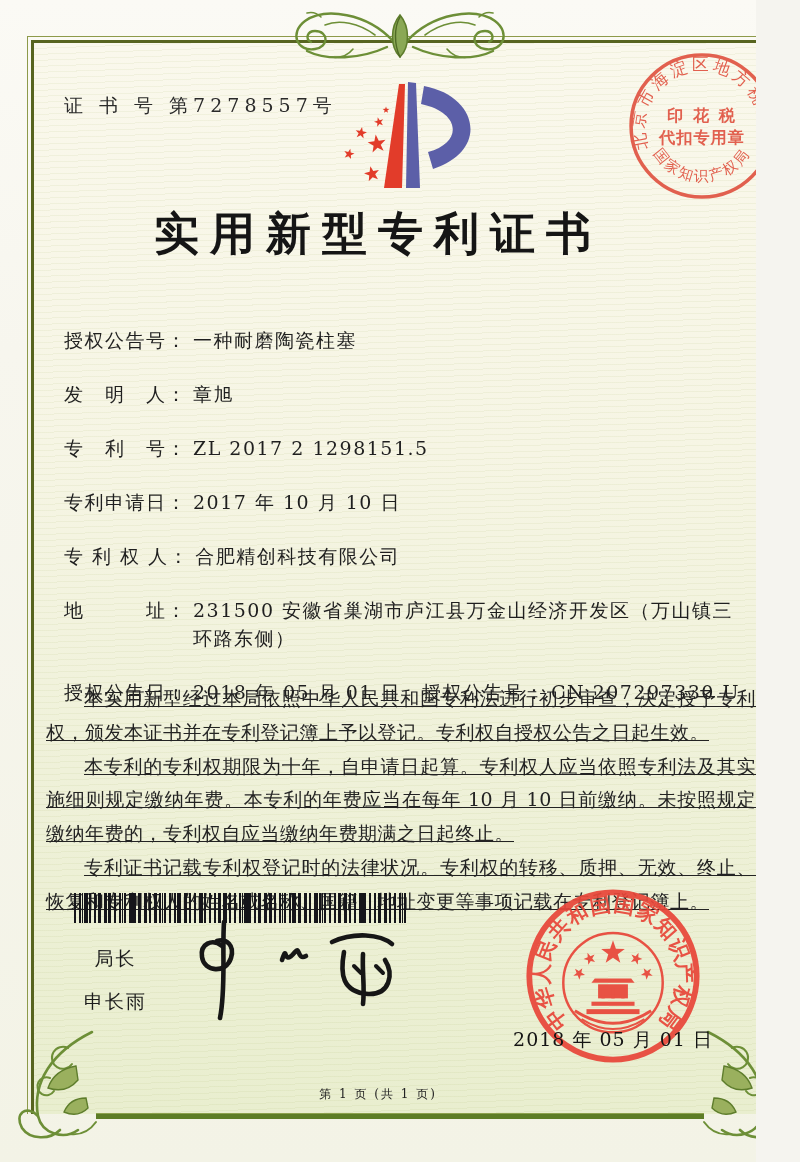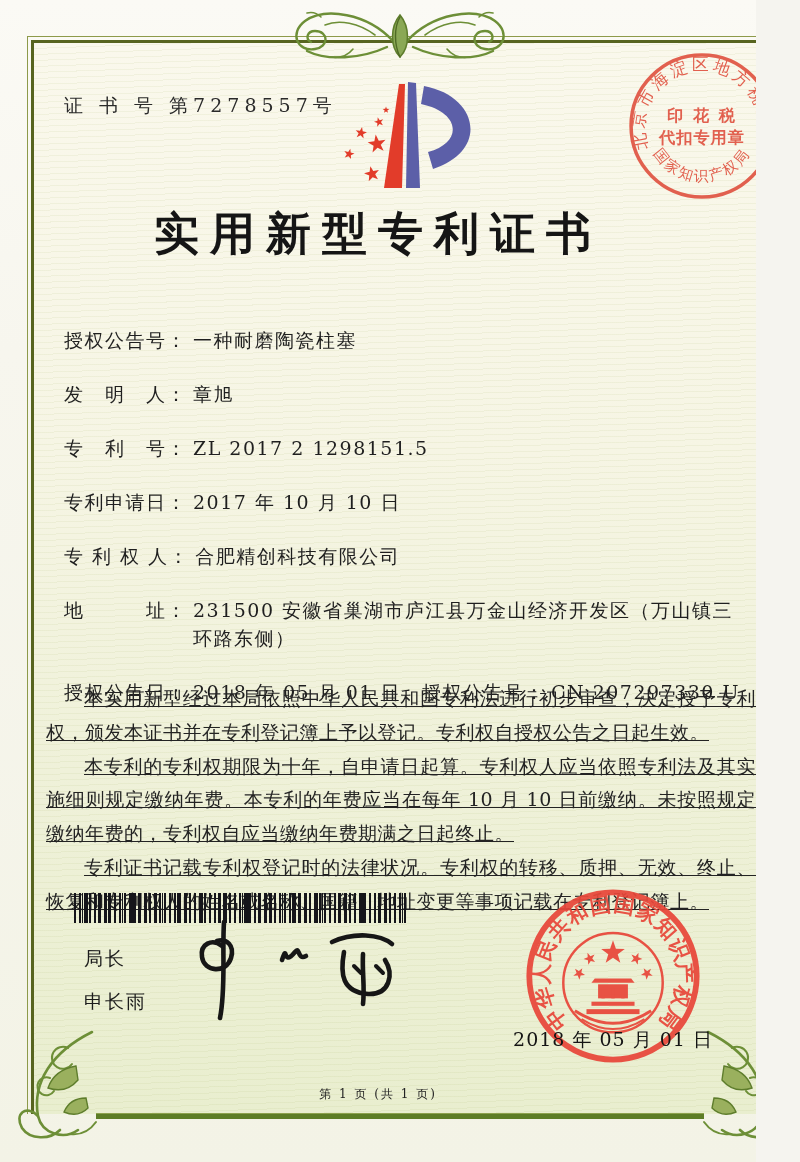--- a/index.html
+++ b/index.html
@@ -48,21 +48,21 @@
   .paras p { text-indent:2em; }
 
   
   .barcode { position:absolute; left:74px; top:893px; width:332px; height:30px;
            background:
              repeating-linear-gradient(90deg,#15151a 0 2px,transparent 2px 5px),
              repeating-linear-gradient(90deg,#15151a 0 1px,transparent 1px 8px),
              repeating-linear-gradient(90deg,transparent 0 11px,#15151a 11px 14px,transparent 14px 23px); }
   .signer { position:absolute; left:84px; top:946px; font-family:"DejaVu Sans","Liberation Sans",sans-serif;
            font-size:19px; letter-spacing:2px; color:#1c1c1c; }
-  .signer div { margin-bottom:17px; }
+  .signer div { margin-bottom:17px;text-align:center; }
   .signature { position:absolute; left:182px; top:912px; width:250px; height:118px; }
   .seal { position:absolute; left:497px; top:860px; width:232px; height:232px; opacity:.93; }
   .seal-date { position:absolute; left:494px; top:1027px; width:238px; text-align:center;
            font-size:19px; letter-spacing:1px; color:#141414; z-index:5; }
   .footer { position:absolute; left:0; top:1086px; width:100%; text-align:center;
            font-size:12px; letter-spacing:2px; color:#222; }
 </style>
 </head>
 <body>
 

